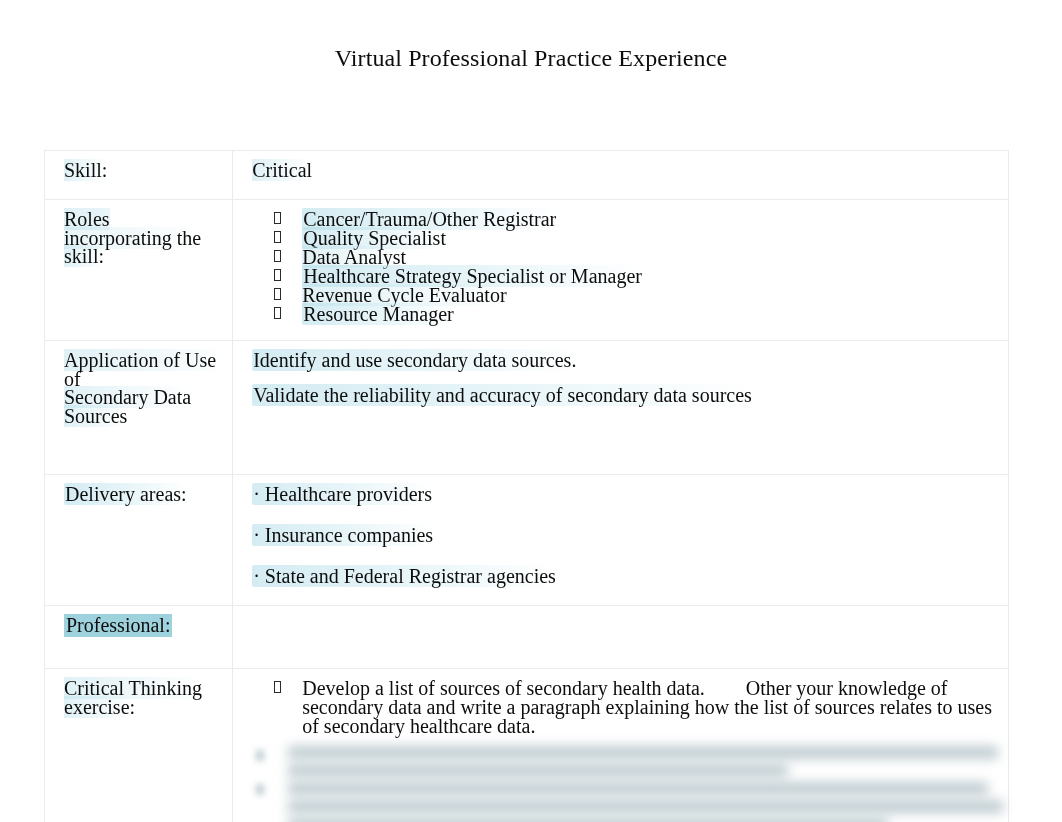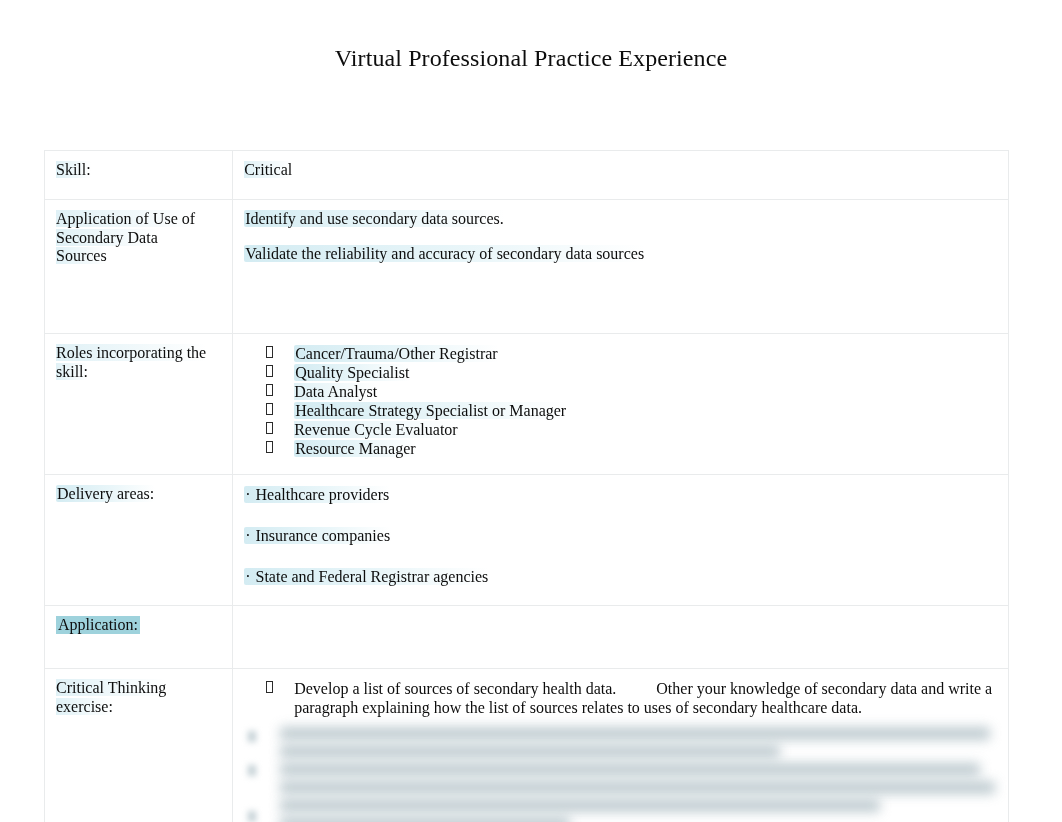--- a/index.html
+++ b/index.html
@@ -33,22 +33,22 @@
     position: absolute;
     left: 44px;
     top: 150px;
     width: 965px;
     border-collapse: collapse;
     table-layout: fixed;
   }
   .skill-table td {
     vertical-align: top;
     border: 1px solid #e9ebec;
-    padding: 10px 12px 10px 11px;
-    font-size: 16px;
+    padding: 10px 12px 10px 19px;
+    font-size: 20px;
     line-height: 18.5px;
   }
   .col-label { width: 188px; }
   .col-body  { width: 775px; }
 
   .label-text { display: inline; }
 
   
   .hl {
     background: linear-gradient(90deg,
@@ -153,92 +153,92 @@
   <tr>
     <td style="height:28px;">
       <span class="label-text hl-soft">Skill:</span>
     </td>
     <td>
       <span class="hl-soft">Critical</span>
     </td>
   </tr>
 
   <tr>
+    <td style="height:120px;">
+      <span class="hl-soft">Roles incorporating the</span><br>
+      <span class="hl-soft">skill:</span>
+    </td>
+    <td>
+      <ul class="tofu-list">
+        <li>
+          <span class="tofu"></span>
+          <span class="hl">Cancer/Trauma/Other Registrar</span>
+        </li>
+        <li>
+          <span class="tofu"></span>
+          <span class="hl">Quality Specialist</span>
+        </li>
+        <li>
+          <span class="tofu"></span>
+          <span class="hl-soft">Data Analyst</span>
+        </li>
+        <li>
+          <span class="tofu"></span>
+          <span class="hl">Healthcare Strategy Specialist or Manager</span>
+        </li>
+        <li>
+          <span class="tofu"></span>
+          <span class="hl-soft">Revenue Cycle Evaluator</span>
+        </li>
+        <li>
+          <span class="tofu"></span>
+          <span class="hl">Resource Manager</span>
+        </li>
+      </ul>
+    </td>
+  </tr>
+
+  <tr>
     <td style="height:113px;">
       <span class="hl-soft">Application of Use of</span><br>
       <span class="hl-soft">Secondary Data</span><br>
       <span class="hl-soft">Sources</span>
     </td>
     <td>
       <p class="p">
         <span class="hl">Identify and use secondary data sources.</span>
       </p>
       <p class="p">
         <span class="hl">Validate the reliability and accuracy of secondary data sources</span>
       </p>
     </td>
   </tr>
 
   <tr>
-    <td style="height:120px;">
-      <span class="hl-soft">Roles incorporating the</span><br>
-      <span class="hl-soft">skill:</span>
-    </td>
-    <td>
-      <ul class="tofu-list">
-        <li>
-          <span class="tofu"></span>
-          <span class="hl">Cancer/Trauma/Other Registrar</span>
-        </li>
-        <li>
-          <span class="tofu"></span>
-          <span class="hl">Quality Specialist</span>
-        </li>
-        <li>
-          <span class="tofu"></span>
-          <span class="hl-soft">Data Analyst</span>
-        </li>
-        <li>
-          <span class="tofu"></span>
-          <span class="hl">Healthcare Strategy Specialist or Manager</span>
-        </li>
-        <li>
-          <span class="tofu"></span>
-          <span class="hl-soft">Revenue Cycle Evaluator</span>
-        </li>
-        <li>
-          <span class="tofu"></span>
-          <span class="hl">Resource Manager</span>
-        </li>
-      </ul>
-    </td>
-  </tr>
-
-  <tr>
     <td style="height:110px;">
       <span class="hl">Delivery areas:</span>
     </td>
     <td>
       <ul class="dot-list">
         <li>
           <span class="hl"><span class="middot">·</span><span>Healthcare providers</span></span>
         </li>
         <li>
           <span class="hl"><span class="middot">·</span><span>Insurance companies</span></span>
         </li>
         <li>
           <span class="hl"><span class="middot">·</span><span>State and Federal Registrar agencies</span></span>
         </li>
       </ul>
     </td>
   </tr>
 
   <tr>
     <td style="height:42px;">
-      <span class="hl-strong">Application:</span>
+      <span class="hl-strong">Professional:</span>
     </td>
     <td>
       <span></span>
     </td>
   </tr>
 
   <tr>
     <td style="height:150px;">
       <span class="hl-soft">Critical Thinking</span><br>
       <span class="hl-soft">exercise:</span>

